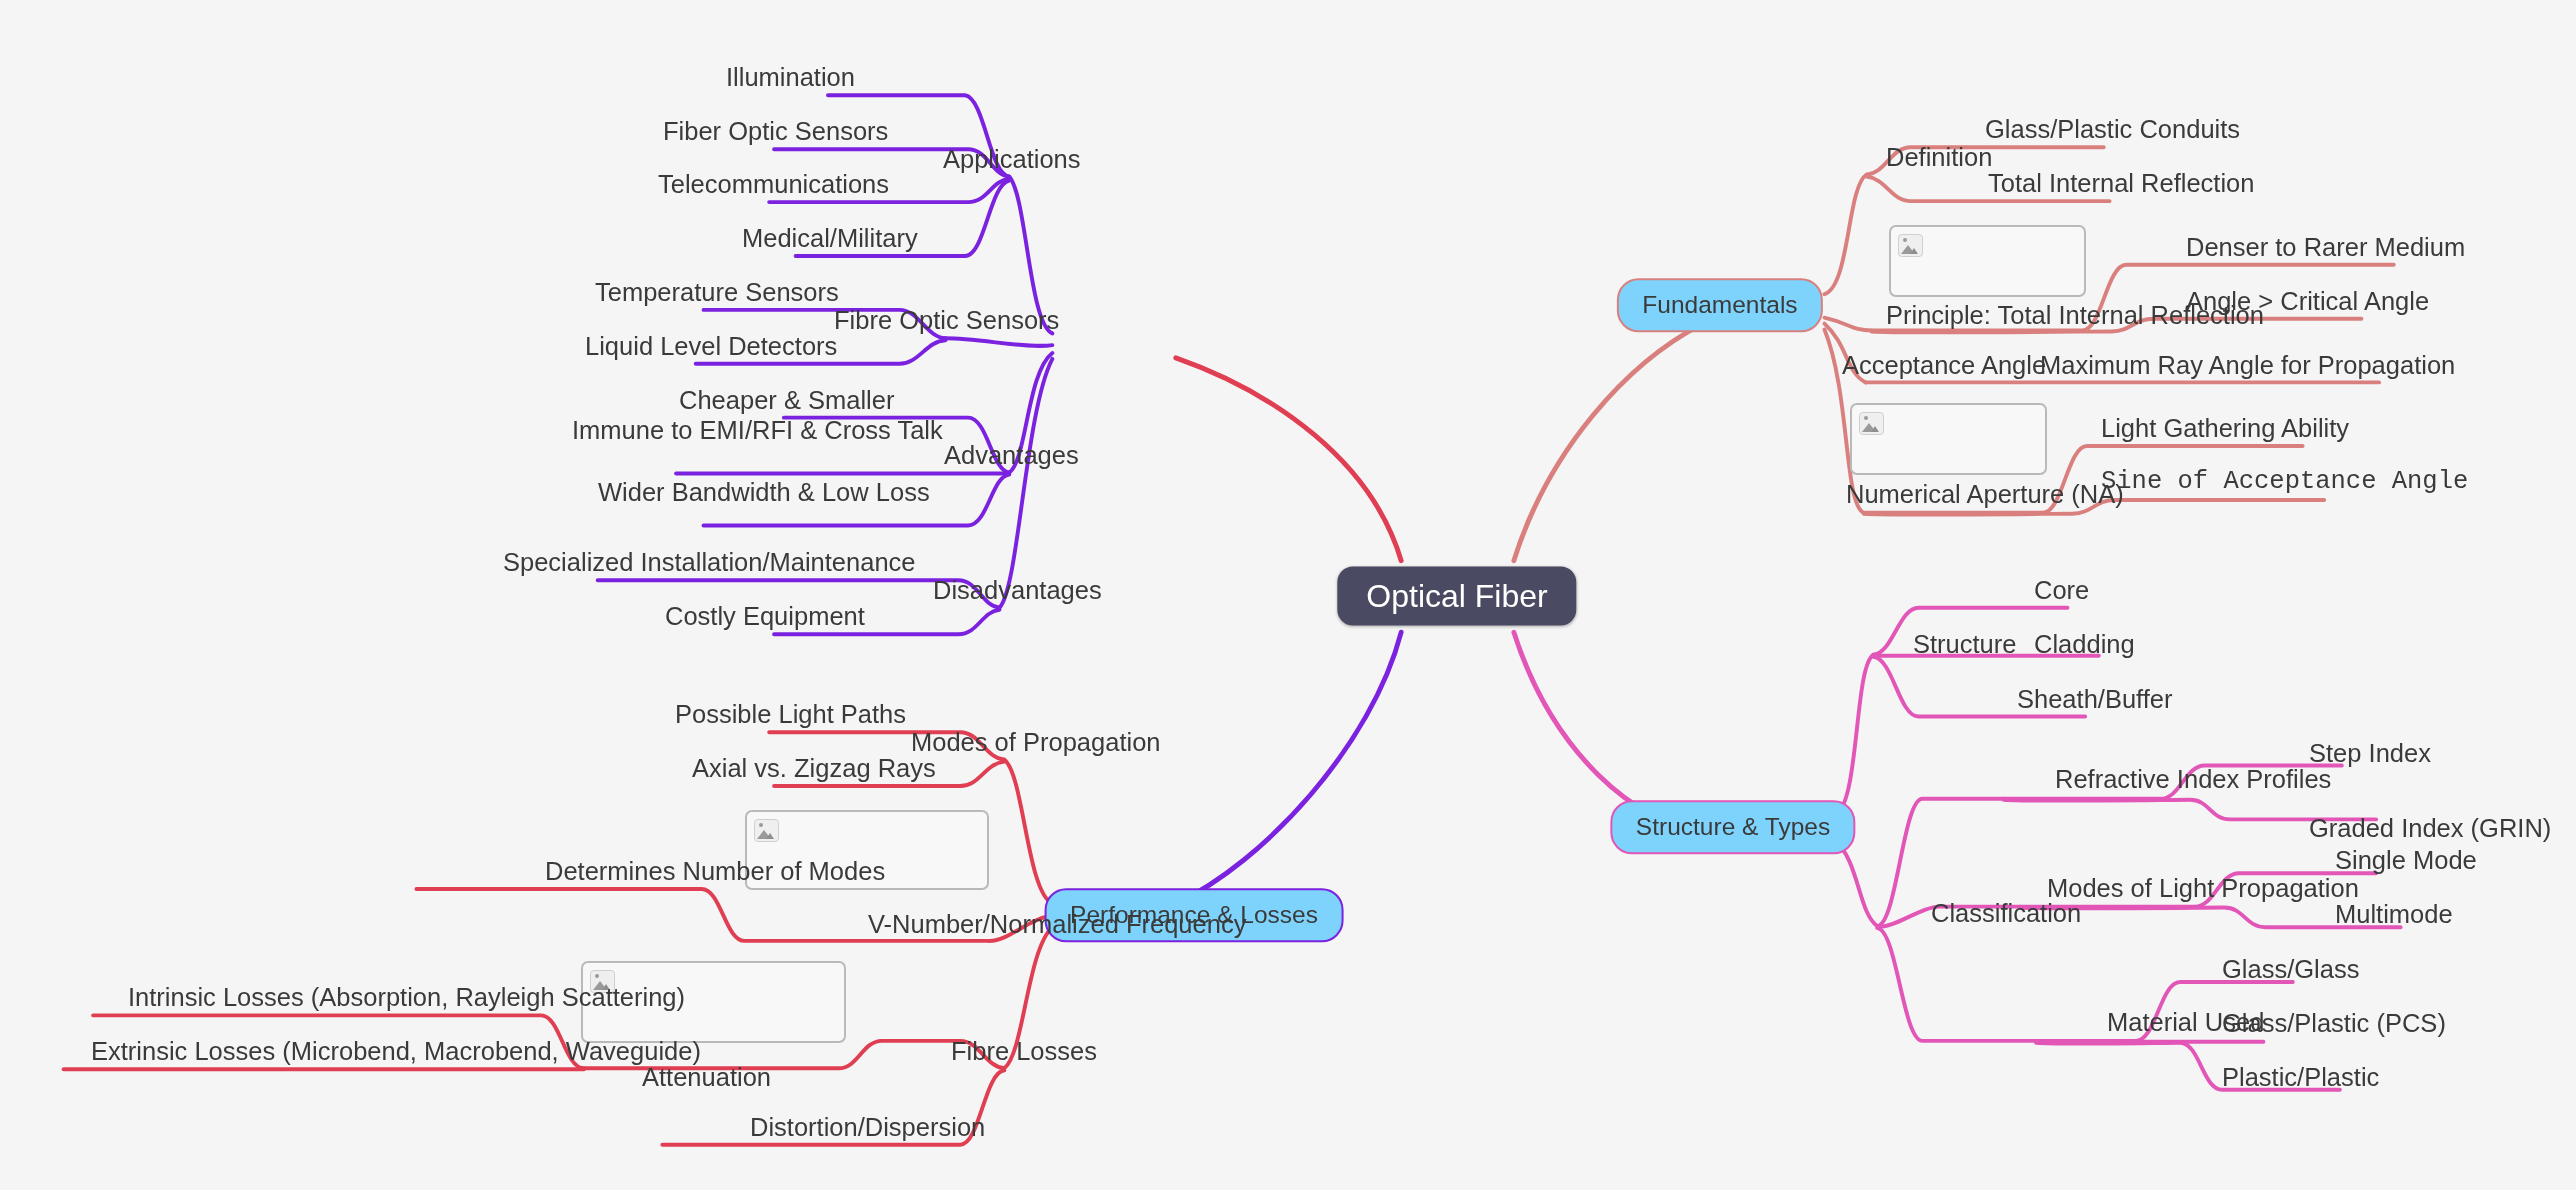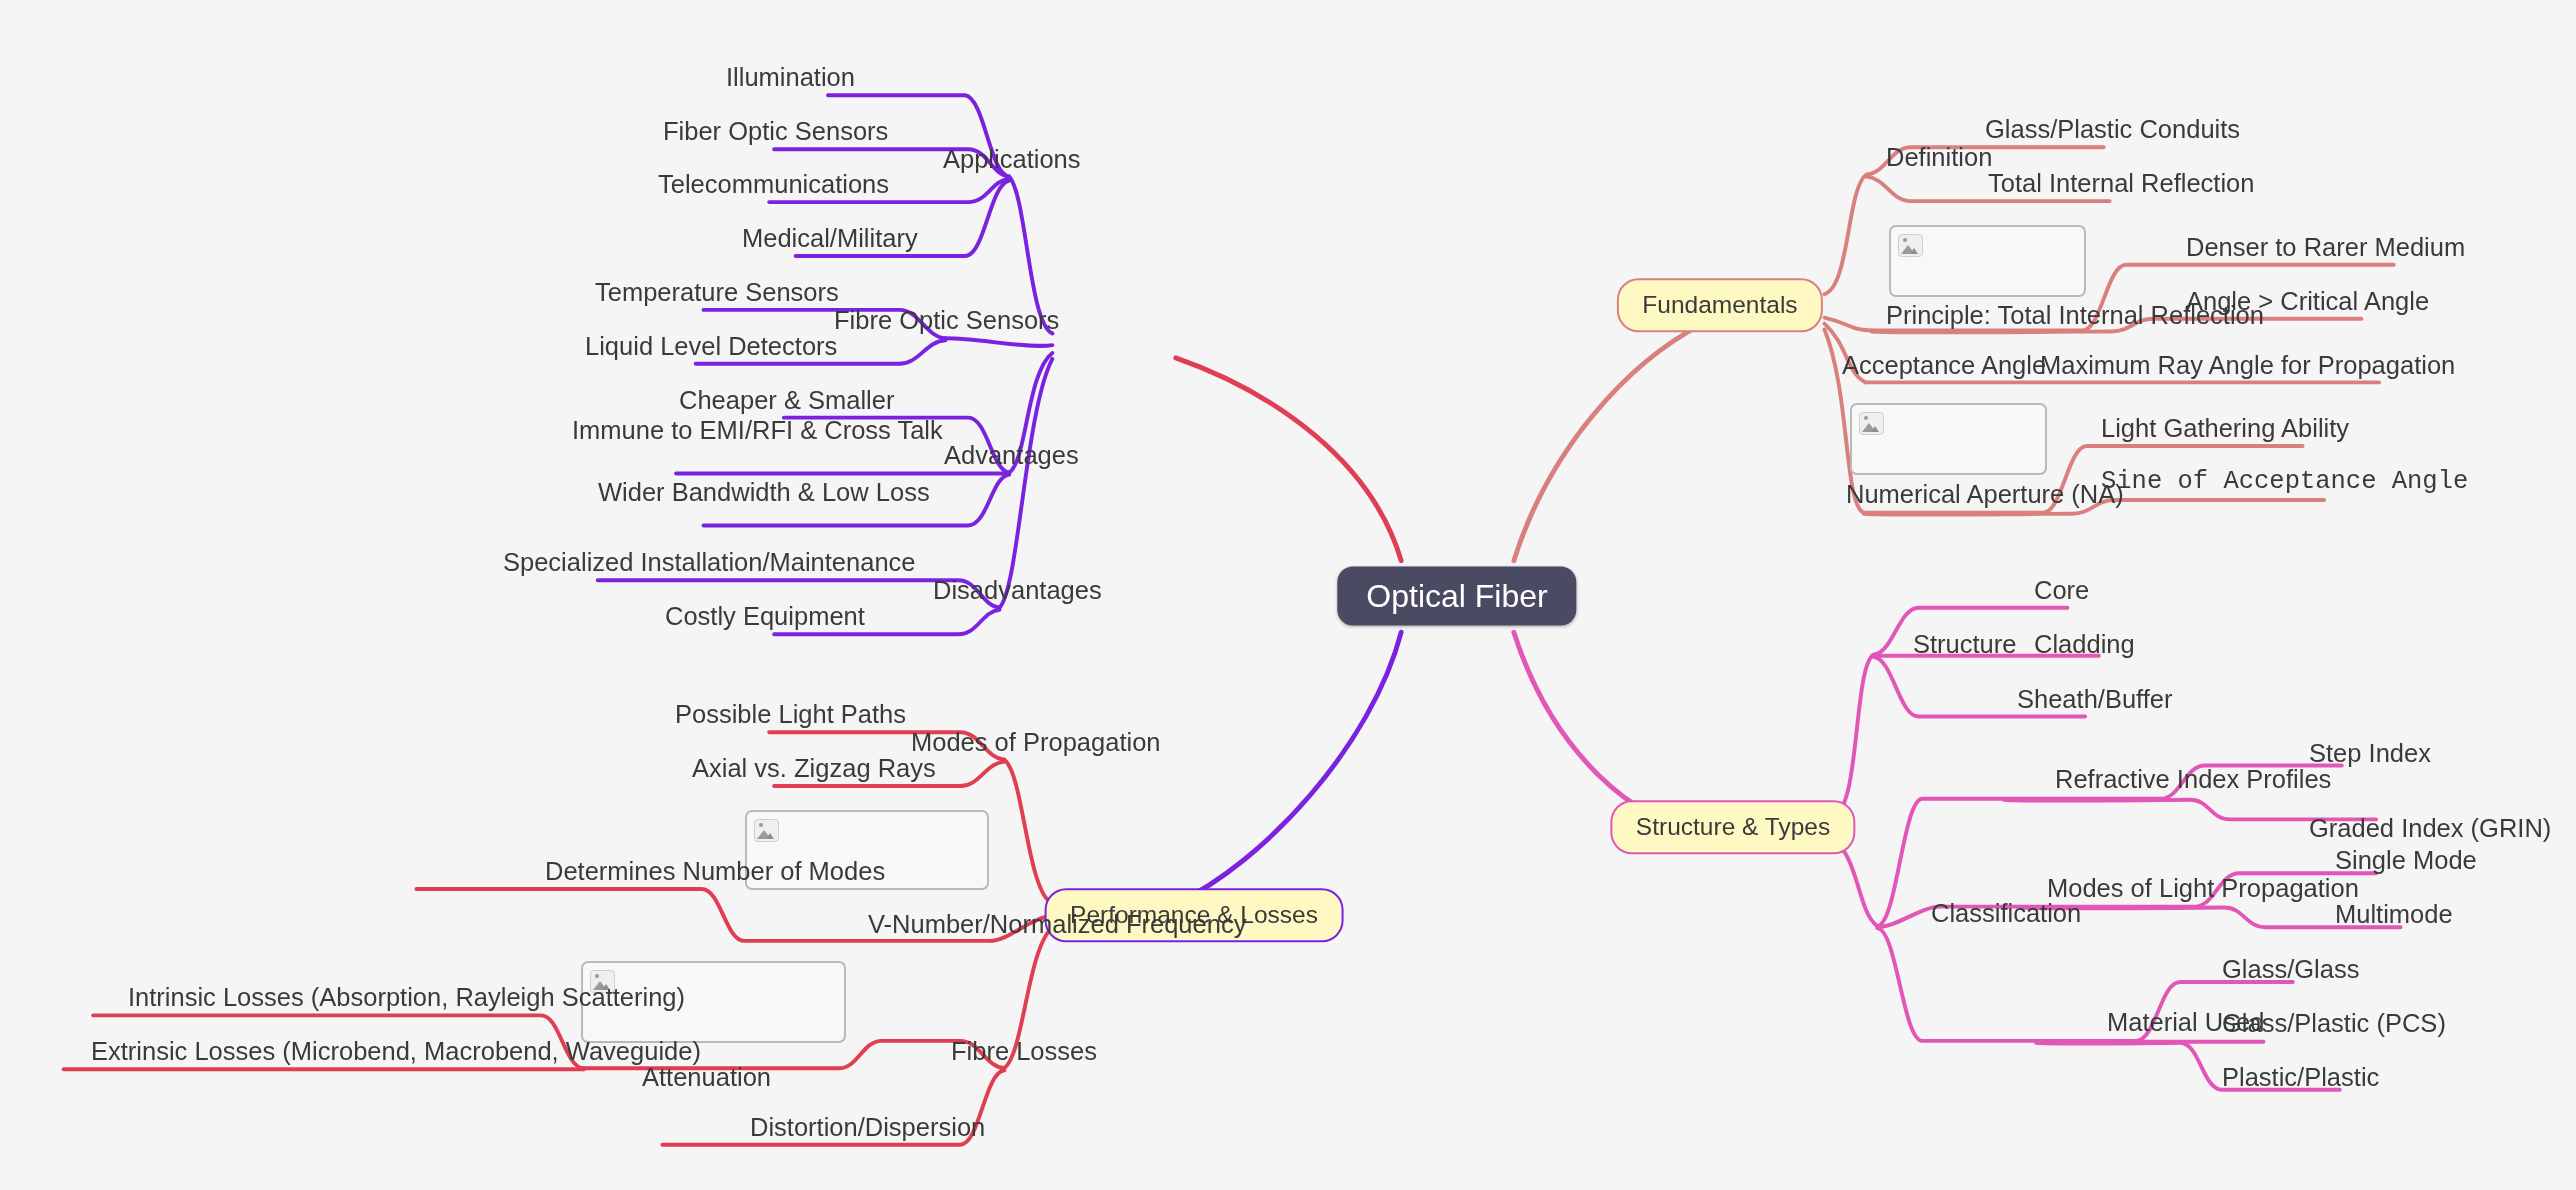--- a/index.html
+++ b/index.html
@@ -7,21 +7,21 @@
   #canvas{position:relative;width:2576px;height:1191px;background:#f5f5f5;}
   svg#links{position:absolute;left:0;top:0;width:2576px;height:1191px;pointer-events:none;}
   .node{position:absolute;white-space:nowrap;color:#3a3a3a;font-size:25.5px;line-height:1.1;}
   .leaf{transform:translate(0,-50%);}
   .central{
     position:absolute;background:#4a4a63;color:#fff;border-radius:15.7px;
     padding:11px 29px;font-size:32px;white-space:nowrap;
     box-shadow:0 1px 2.9px rgba(0,0,0,.25);transform:translate(-50%,-50%);
   }
   .mainnode{
-    position:absolute;background:#fef9c3;border-radius:21.6px;padding:10.8px 23.5px;
+    position:absolute;background:#7dd3fc;border-radius:21.6px;padding:10.8px 23.5px;
     font-size:24.5px;white-space:nowrap;color:#3a3a3a;transform:translate(-50%,-50%);
     border:2.9px solid #cc6666;
   }
   .mainnode.red{border-color:#e03e52;}
   .mainnode.salmon{border-color:#d9807f;}
   .mainnode.magenta{border-color:#e256b8;}
   .mainnode.violet{border-color:#7b22e0;}
   .imgbox{
     position:absolute;background:#f8f8f8;border:2px solid #b9b9b9;border-radius:6.9px;
   }

